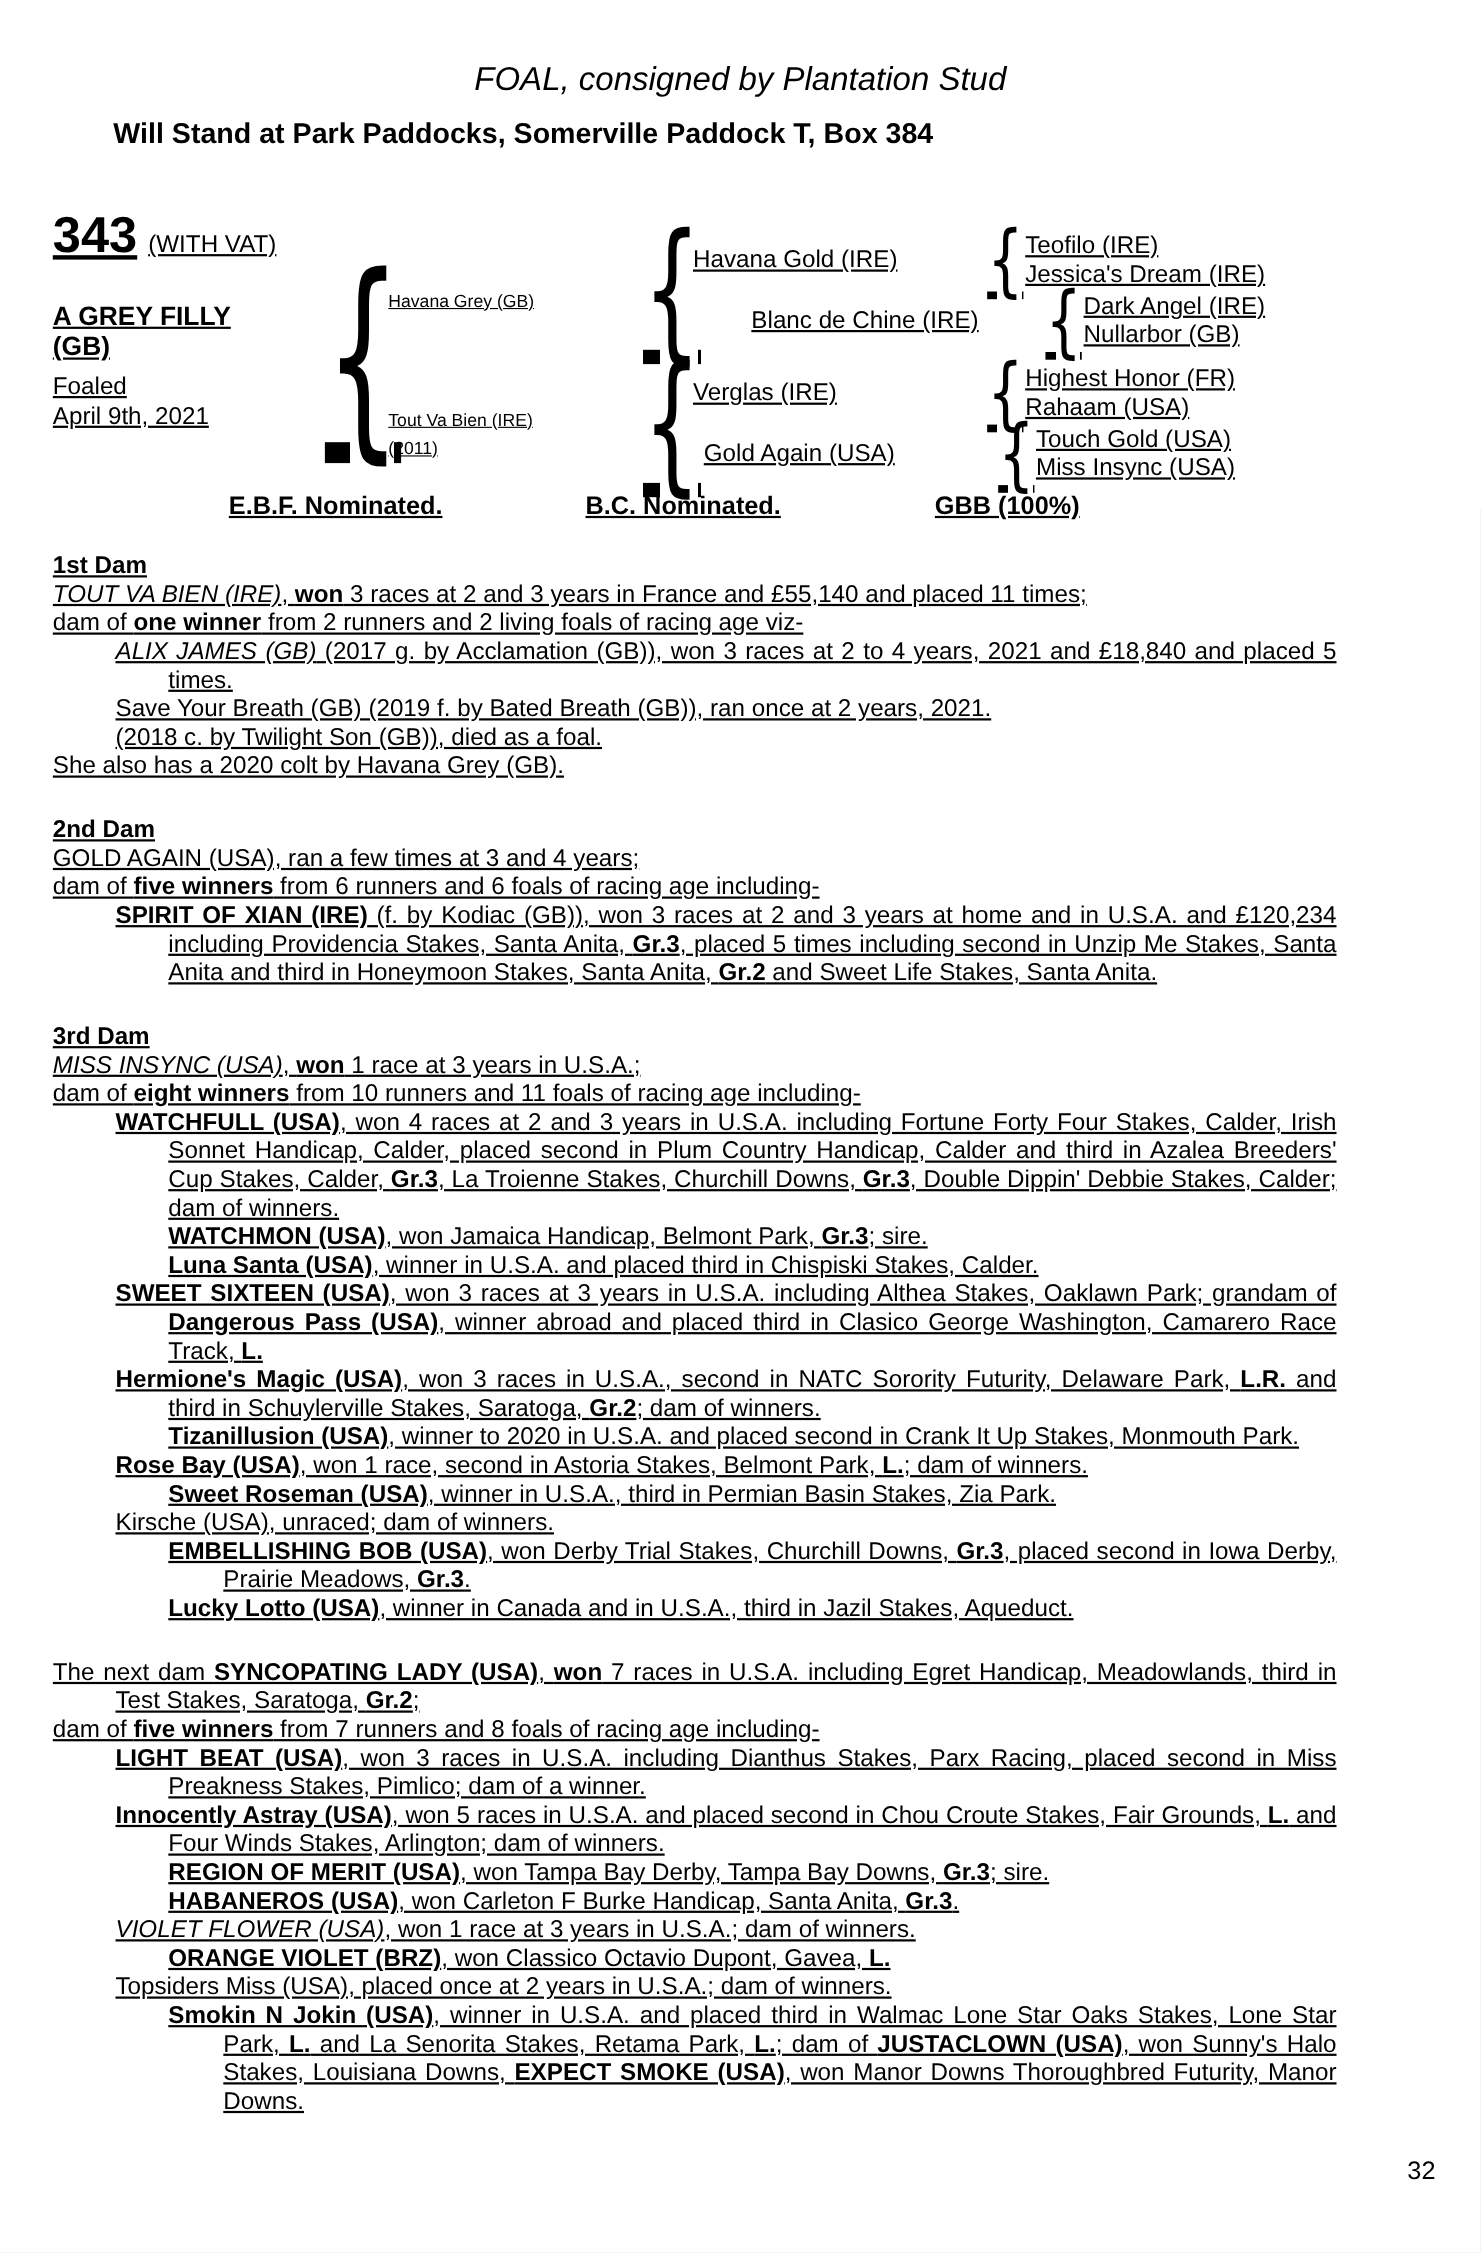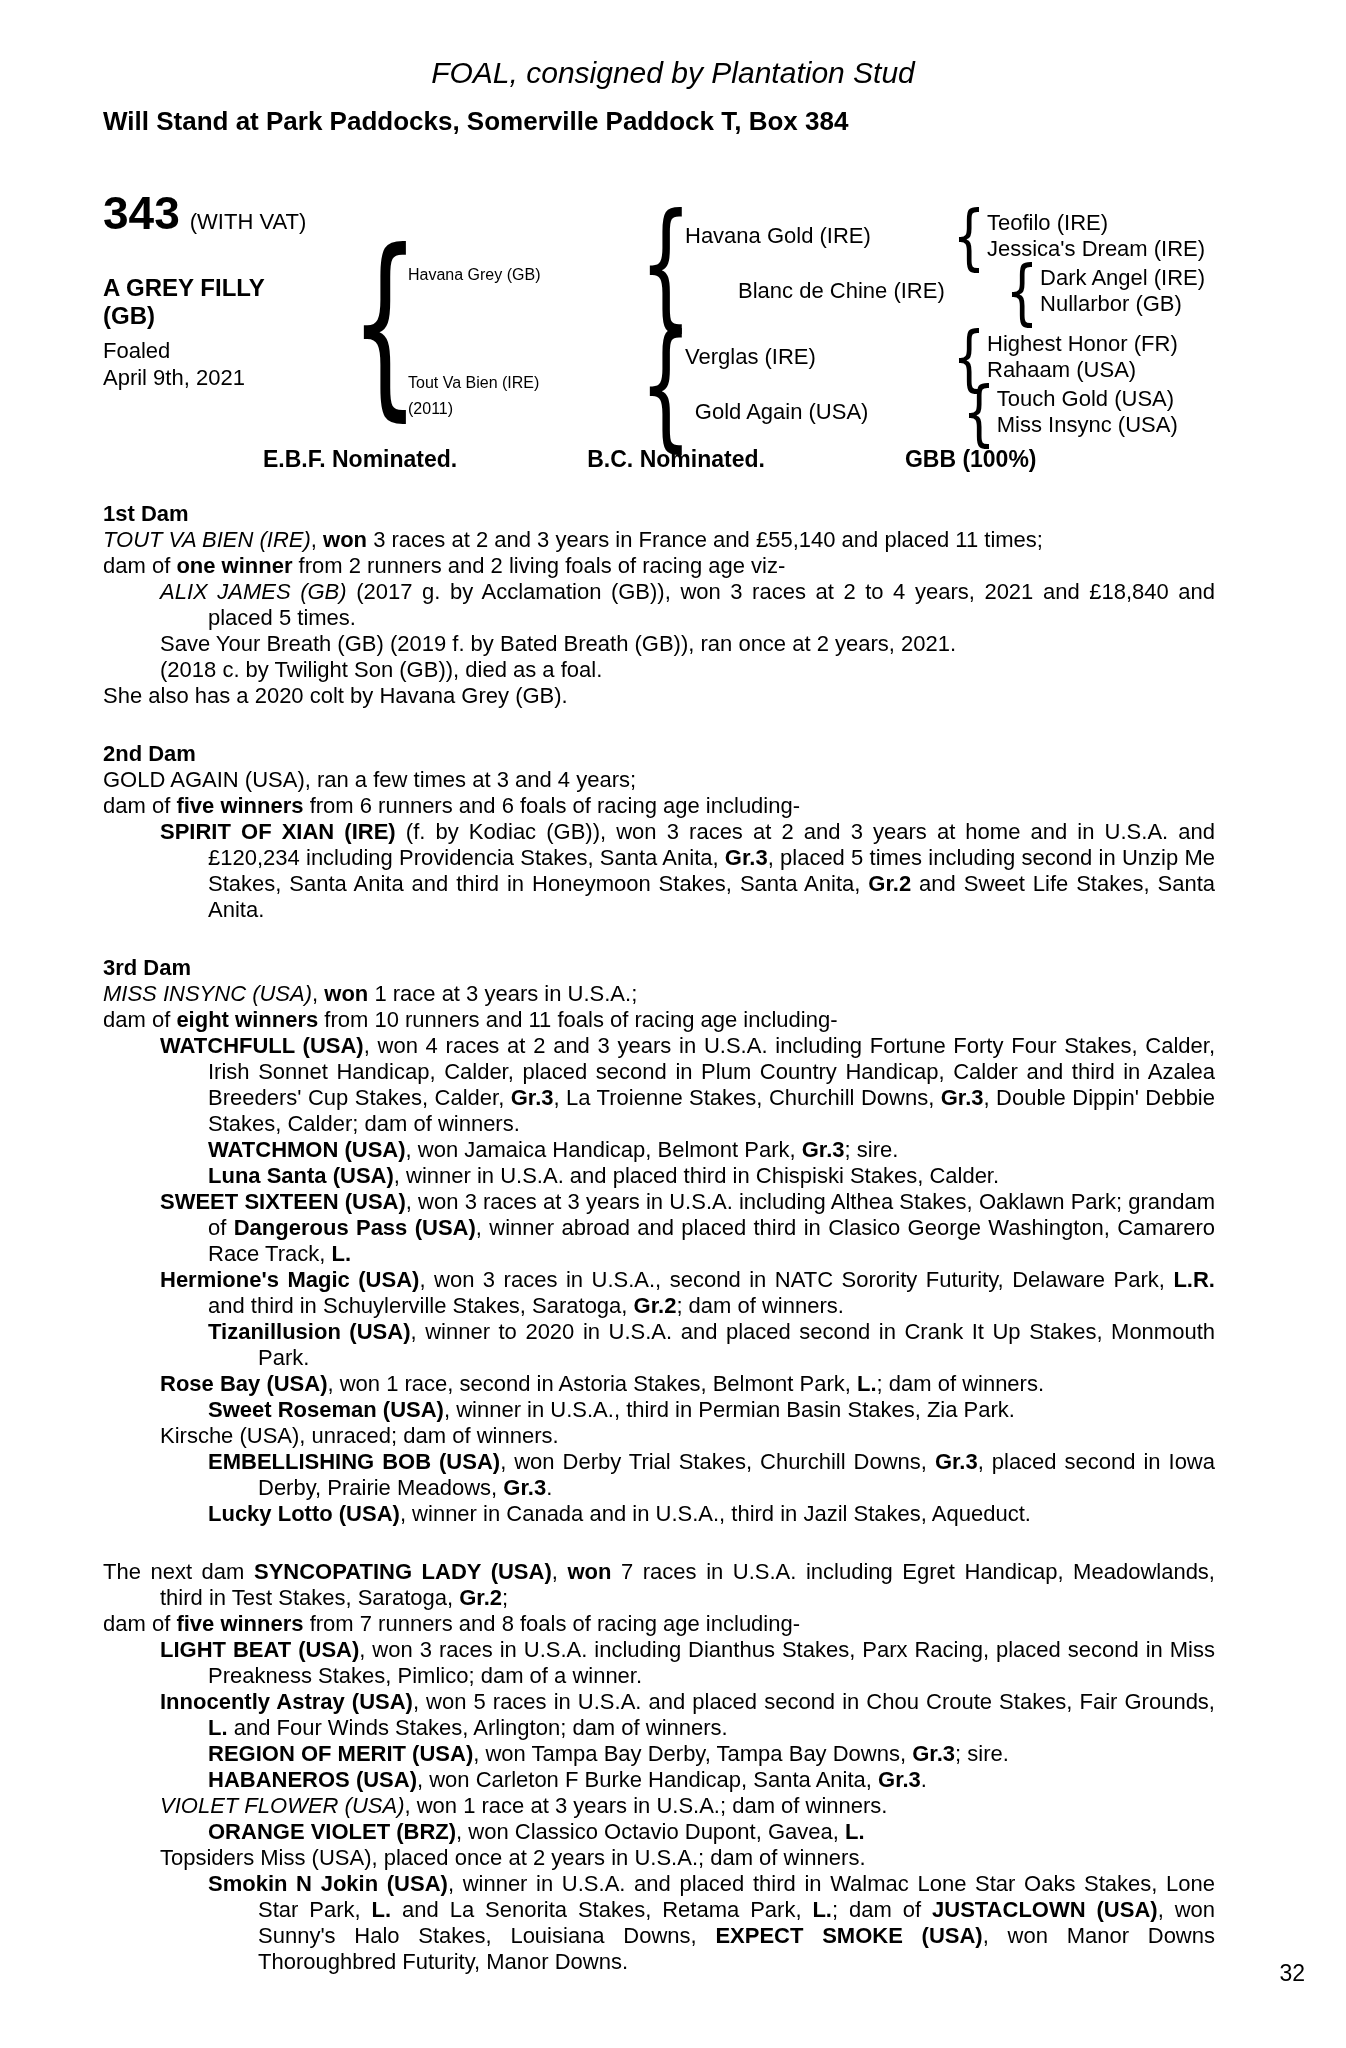--- a/index.html
+++ b/index.html
@@ -1,20 +1,20 @@
 <!DOCTYPE html>
 <html><head>
 <meta charset="utf-8">
 <style>
   html,body{margin:0;padding:0;background:#e8e8e8;}
   .page{position:relative;width:1346px;height:2048px;background:#ffffff;margin:0 auto;
         font-family:"Liberation Sans",sans-serif;color:#000;overflow:hidden;}
   .consignor{padding-top:56px;text-align:center;font-style:italic;font-size:30px;line-height:34px;}
   .stand{margin:16px 0 0 103px;font-weight:bold;font-size:26px;line-height:30px;}
-  .content{padding:0 131px 0 103px;}
+  .content{padding:0 131px 0 48px;text-decoration:underline;}
 
   
   .ped-block{display:flex;margin-top:54px;}
   .lot-col{width:267px;flex:none;}
   .lot-row{display:flex;align-items:baseline;gap:10px;}
   .lot-num{font-size:46px;font-weight:bold;line-height:46px;}
   .vat{font-size:22px;}
   .foal-name{margin-top:38px;font-weight:bold;font-size:24px;line-height:28px;}
   .foaled-line{font-size:22px;line-height:27px;}
   .foaled-line.first{margin-top:7px;}

